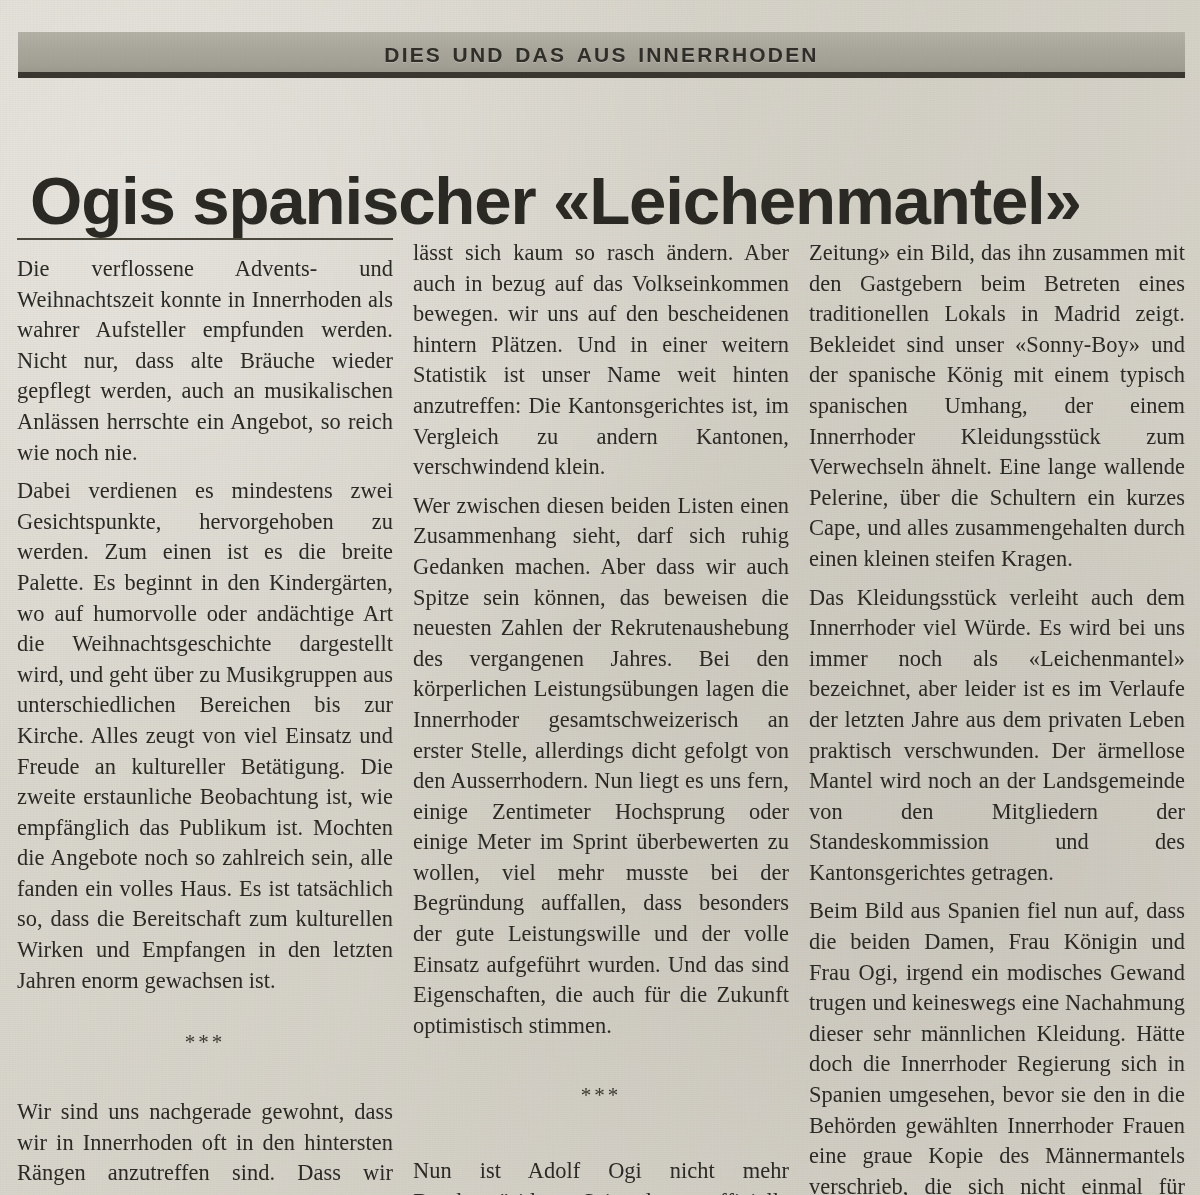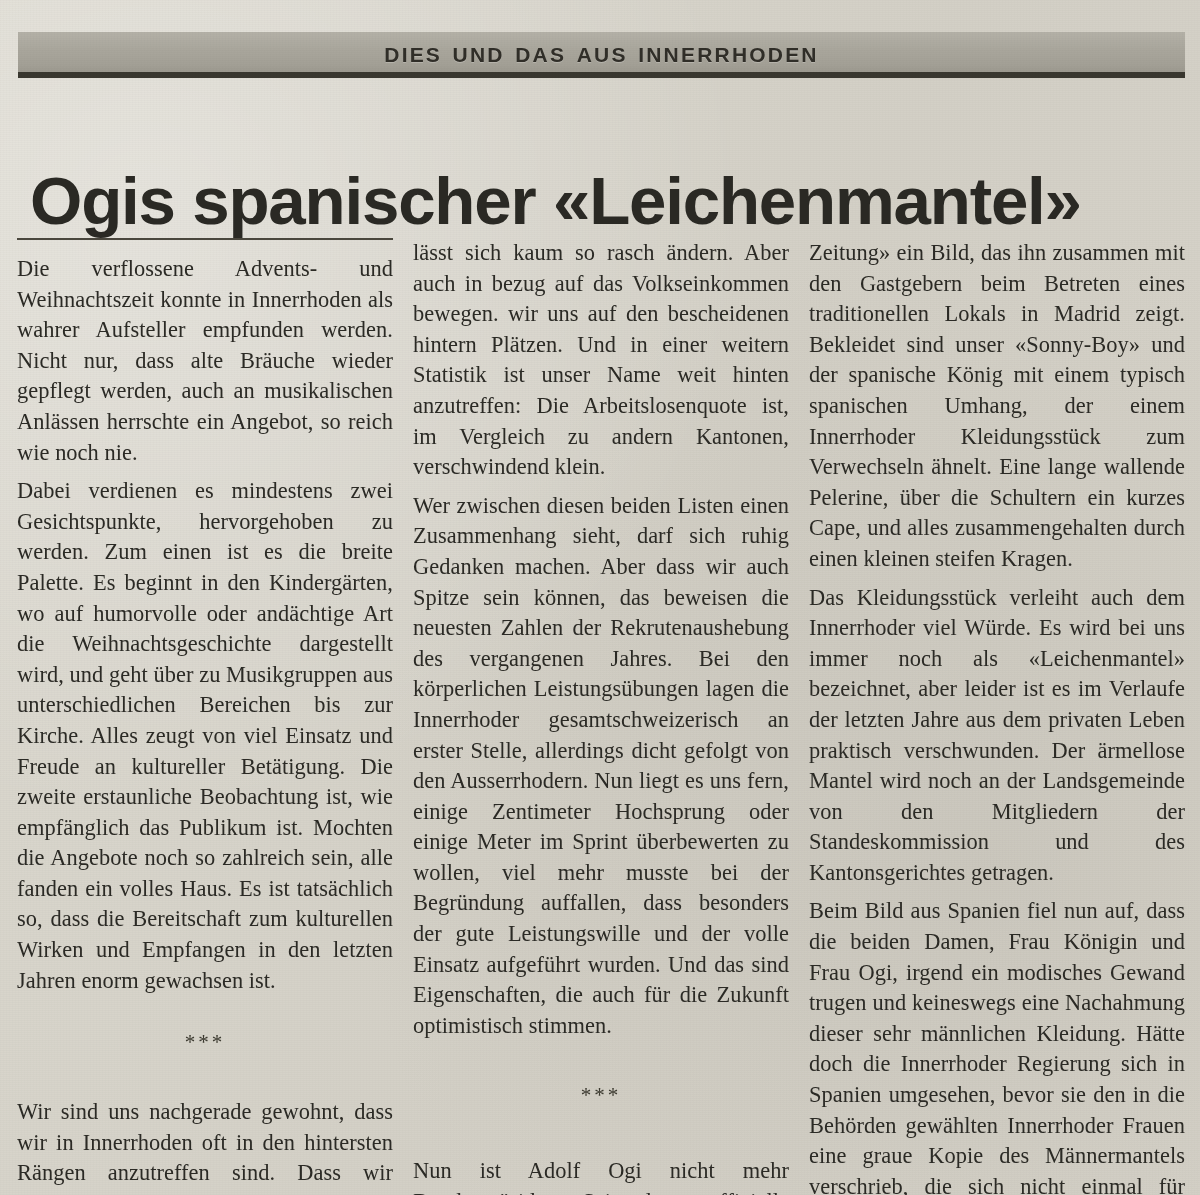--- a/index.html
+++ b/index.html
@@ -153,21 +153,21 @@
 
     <div class="col col-1">
       <div class="byline-rule"></div>
       <p class="body">Die verflossene Advents- und Weihnachtszeit konnte in Innerrhoden als wahrer Aufsteller empfunden werden. Nicht nur, dass alte Bräuche wieder gepflegt werden, auch an musikalischen Anlässen herrschte ein Angebot, so reich wie noch nie.</p>
       <p class="body">Dabei verdienen es mindestens zwei Gesichtspunkte, hervorgehoben zu werden. Zum einen ist es die breite Palette. Es beginnt in den Kindergärten, wo auf humorvolle oder andächtige Art die Weihnachtsgeschichte dargestellt wird, und geht über zu Musikgruppen aus unterschiedlichen Bereichen bis zur Kirche. Alles zeugt von viel Einsatz und Freude an kultureller Betätigung. Die zweite erstaunliche Beobachtung ist, wie empfänglich das Publikum ist. Mochten die Angebote noch so zahlreich sein, alle fanden ein volles Haus. Es ist tatsächlich so, dass die Bereitschaft zum kulturellen Wirken und Empfangen in den letzten Jahren enorm gewachsen ist.</p>
       <div class="sep sep-tall">***</div>
       <p class="body">Wir sind uns nachgerade gewohnt, dass wir in Innerrhoden oft in den hintersten Rängen anzutreffen sind. Dass wir bevölkerungsmässig der kleinste Kanton der Schweiz sind,</p>
     </div>
 
     <div class="col col-2">
-      <p class="body">lässt sich kaum so rasch ändern. Aber auch in bezug auf das Volkseinkommen bewegen. wir uns auf den bescheidenen hintern Plätzen. Und in einer weitern Statistik ist unser Name weit hinten anzutreffen: Die Arbeitslosenquote ist, im Vergleich zu andern Kantonen, verschwindend klein.</p>
+      <p class="body">lässt sich kaum so rasch ändern. Aber auch in bezug auf das Volkseinkommen bewegen. wir uns auf den bescheidenen hintern Plätzen. Und in einer weitern Statistik ist unser Name weit hinten anzutreffen: Die Kantonsgerichtes ist, im Vergleich zu andern Kantonen, verschwindend klein.</p>
       <p class="body">Wer zwischen diesen beiden Listen einen Zusammenhang sieht, darf sich ruhig Gedanken machen. Aber dass wir auch Spitze sein können, das beweisen die neuesten Zahlen der Rekrutenaushebung des vergangenen Jahres. Bei den körperlichen Leistungsübungen lagen die Innerrhoder gesamtschweizerisch an erster Stelle, allerdings dicht gefolgt von den Ausserrhodern. Nun liegt es uns fern, einige Zentimeter Hochsprung oder einige Meter im Sprint überbewerten zu wollen, viel mehr musste bei der Begründung auffallen, dass besonders der gute Leistungswille und der volle Einsatz aufgeführt wurden. Und das sind Eigenschaften, die auch für die Zukunft optimistisch stimmen.</p>
       <div class="sep sep-mid">***</div>
       <p class="body">Nun ist Adolf Ogi nicht mehr Bundespräsident. Seine letzte offizielle Reise führte ihn nach Spanien, und so publizierte auch die «Appenzeller</p>
     </div>
 
     <div class="col col-3">
       <p class="body">Zeitung» ein Bild, das ihn zusammen mit den Gastgebern beim Betreten eines traditionellen Lokals in Madrid zeigt. Bekleidet sind unser «Sonny-Boy» und der spanische König mit einem typisch spanischen Umhang, der einem Innerrhoder Kleidungsstück zum Verwechseln ähnelt. Eine lange wallende Pelerine, über die Schultern ein kurzes Cape, und alles zusammengehalten durch einen kleinen steifen Kragen.</p>
       <p class="body">Das Kleidungsstück verleiht auch dem Innerrhoder viel Würde. Es wird bei uns immer noch als «Leichenmantel» bezeichnet, aber leider ist es im Verlaufe der letzten Jahre aus dem privaten Leben praktisch verschwunden. Der ärmellose Mantel wird noch an der Landsgemeinde von den Mitgliedern der Standeskommission und des Kantonsgerichtes getragen.</p>
       <p class="body">Beim Bild aus Spanien fiel nun auf, dass die beiden Damen, Frau Königin und Frau Ogi, irgend ein modisches Gewand trugen und keineswegs eine Nachahmung dieser sehr männlichen Kleidung. Hätte doch die Innerrhoder Regierung sich in Spanien umgesehen, bevor sie den in die Behörden gewählten Innerrhoder Frauen eine graue Kopie des Männermantels verschrieb, die sich nicht einmal für schlanke Frauen, viel weniger aber für beleibte eignet.</p>
     </div>

